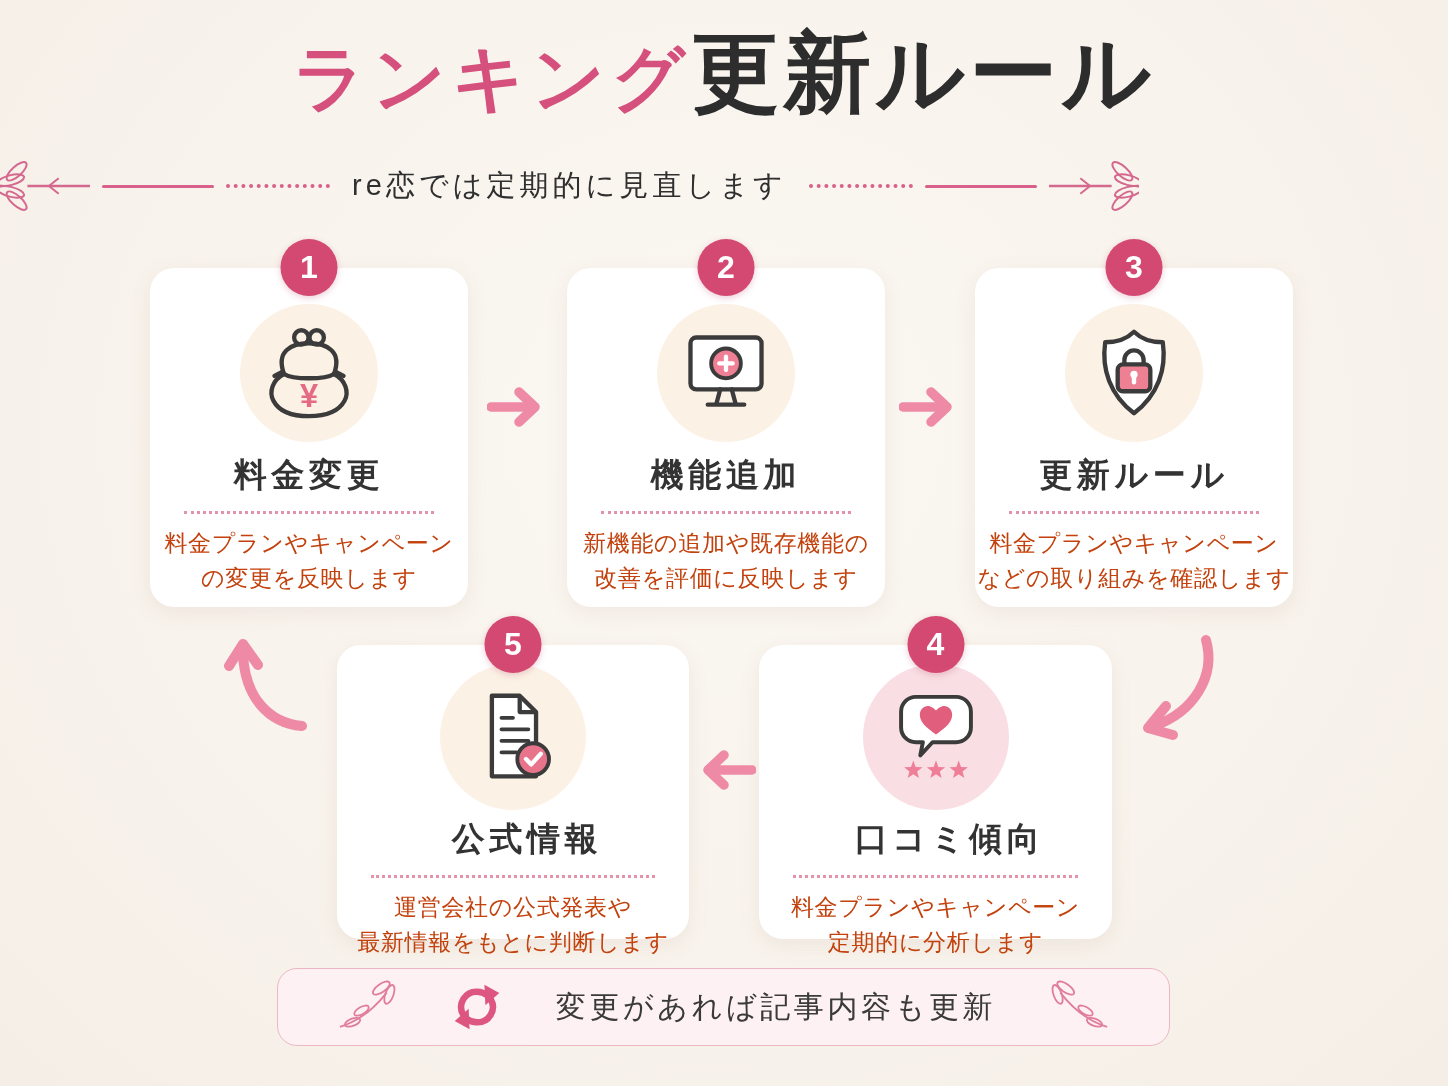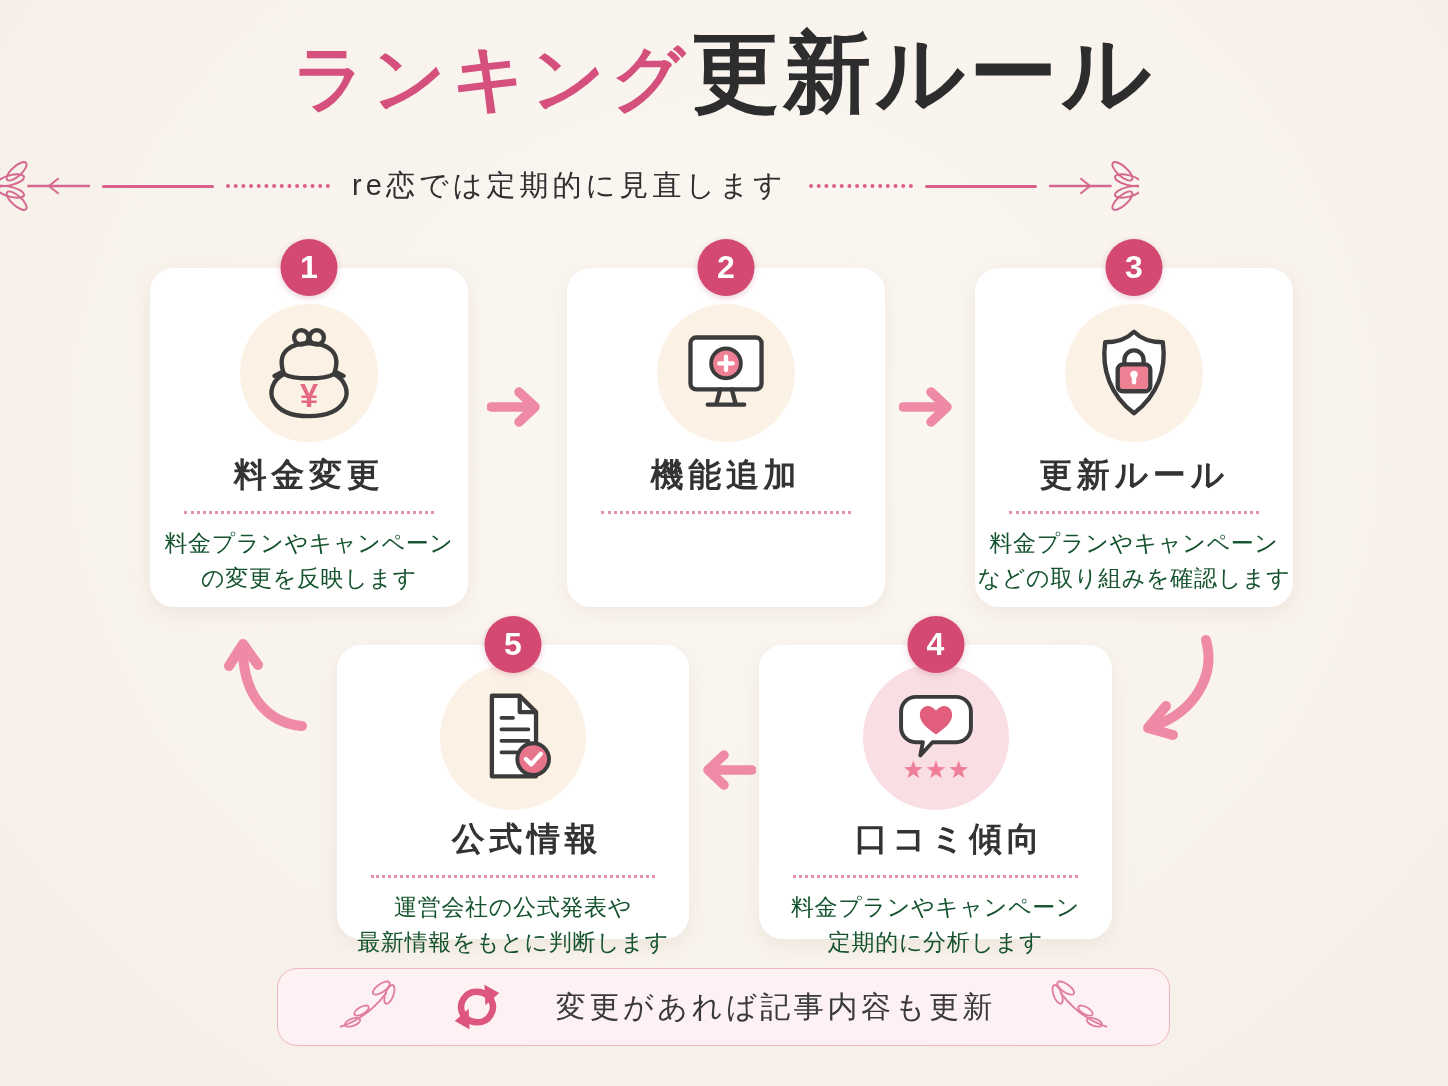--- a/index.html
+++ b/index.html
@@ -74,21 +74,21 @@
   .card-title{
     text-align:center;font-size:33px;font-weight:700;color:#333333;
     letter-spacing:0.14em;margin-top:11px;white-space:nowrap;
   }
   .row2 .card-title{margin-top:7px;padding-left:28px;}
   .card-divider{
     margin:13px 34px 0;height:0;border-top:3.5px dotted #e293a9;
   }
   .card-desc{
     margin-top:12px;text-align:center;
-    font-size:23px;line-height:1.5;color:#14532d;letter-spacing:0.03em;
+    font-size:23px;line-height:1.5;color:#c2410c;letter-spacing:0.03em;
   }
   .card-desc span{display:block;white-space:nowrap;}
   
   .arrow{position:absolute;}
   .arrow svg{display:block;width:100%;height:100%;}
   .arrow-1-2{left:487px;top:383px;width:62px;height:48px;}
   .arrow-2-3{left:899px;top:383px;width:62px;height:48px;}
   .arrow-4-5{left:694px;top:746px;width:62px;height:48px;transform:scaleX(-1);}
   .curve-right{left:1128px;top:630px;width:100px;height:115px;}
   .curve-left{left:217px;top:626px;width:100px;height:115px;}
@@ -171,20 +171,24 @@
       <svg viewBox="0 0 100 100">
         <rect x="13" y="13" width="74" height="54" rx="6" fill="#ffffff" stroke="#3b3b3b" stroke-width="4.5"></rect>
         <circle cx="50" cy="40" r="15.5" fill="#ef7f95" stroke="#3b3b3b" stroke-width="4"></circle>
         <path d="M50,33 v14 M43,40 h14" stroke="#ffffff" stroke-width="4.5" stroke-linecap="round"></path>
         <path d="M44,67 l-4,15 M56,67 l4,15" stroke="#3b3b3b" stroke-width="4.5" stroke-linecap="round"></path>
         <path d="M31,83 h38" stroke="#3b3b3b" stroke-width="4.5" stroke-linecap="round"></path>
       </svg>
     </div>
     <div class="card-title">機能追加</div>
     <div class="card-divider"></div>
+    <div class="card-desc">
+      <span>新機能の追加や既存機能の</span>
+      <span>改善を評価に反映します</span>
+    </div>
   </div>
 
   <div class="card card-3 row1">
     <div class="badge">3</div>
     <div class="icon-wrap">
       <svg viewBox="0 0 100 100">
         <path d="M50,7 C57,14 68,18 80,18 C84,46 75,73 50,92 C25,73 16,46 20,18 C32,18 43,14 50,7 Z" fill="#ffffff" stroke="#3b3b3b" stroke-width="4.5" stroke-linejoin="round"></path>
         <path d="M40,41 v-4.5 a10,10 0 0 1 20,0 v4.5" fill="none" stroke="#3b3b3b" stroke-width="4.5"></path>
         <rect x="33" y="41" width="34" height="28" rx="5.5" fill="#ed8093" stroke="#3b3b3b" stroke-width="4.5"></rect>
         <circle cx="50" cy="51.5" r="3.8" fill="#ffffff"></circle>

